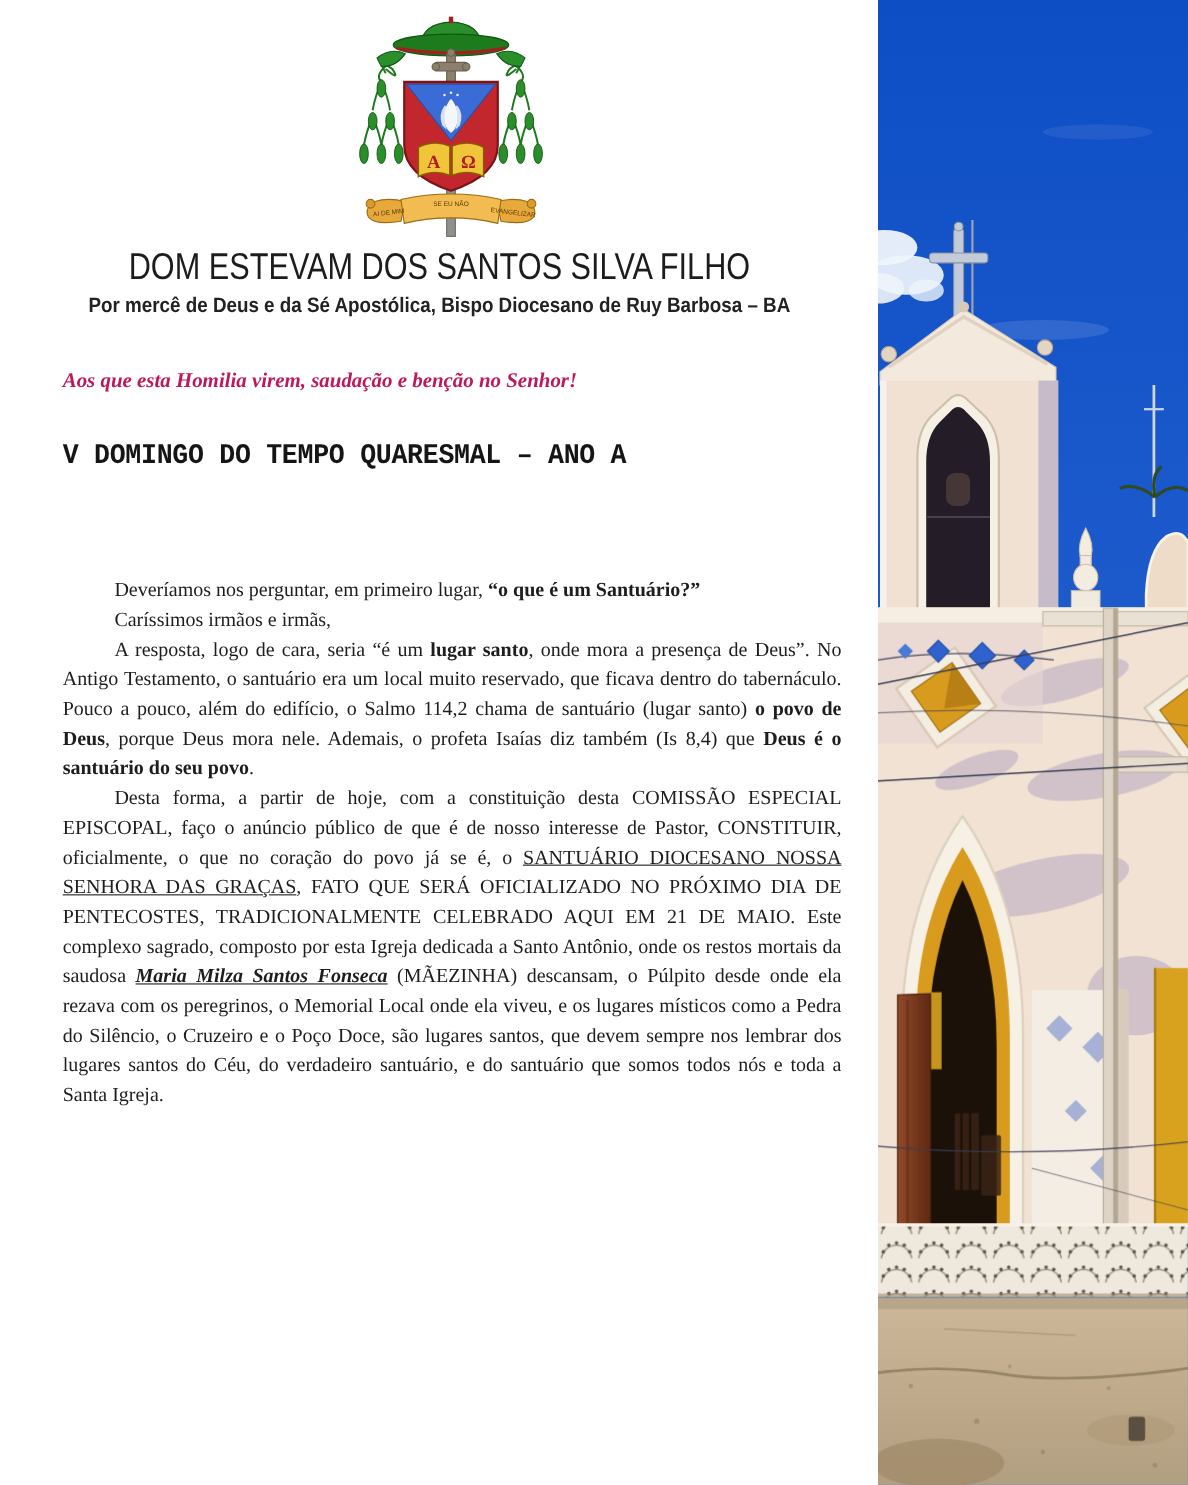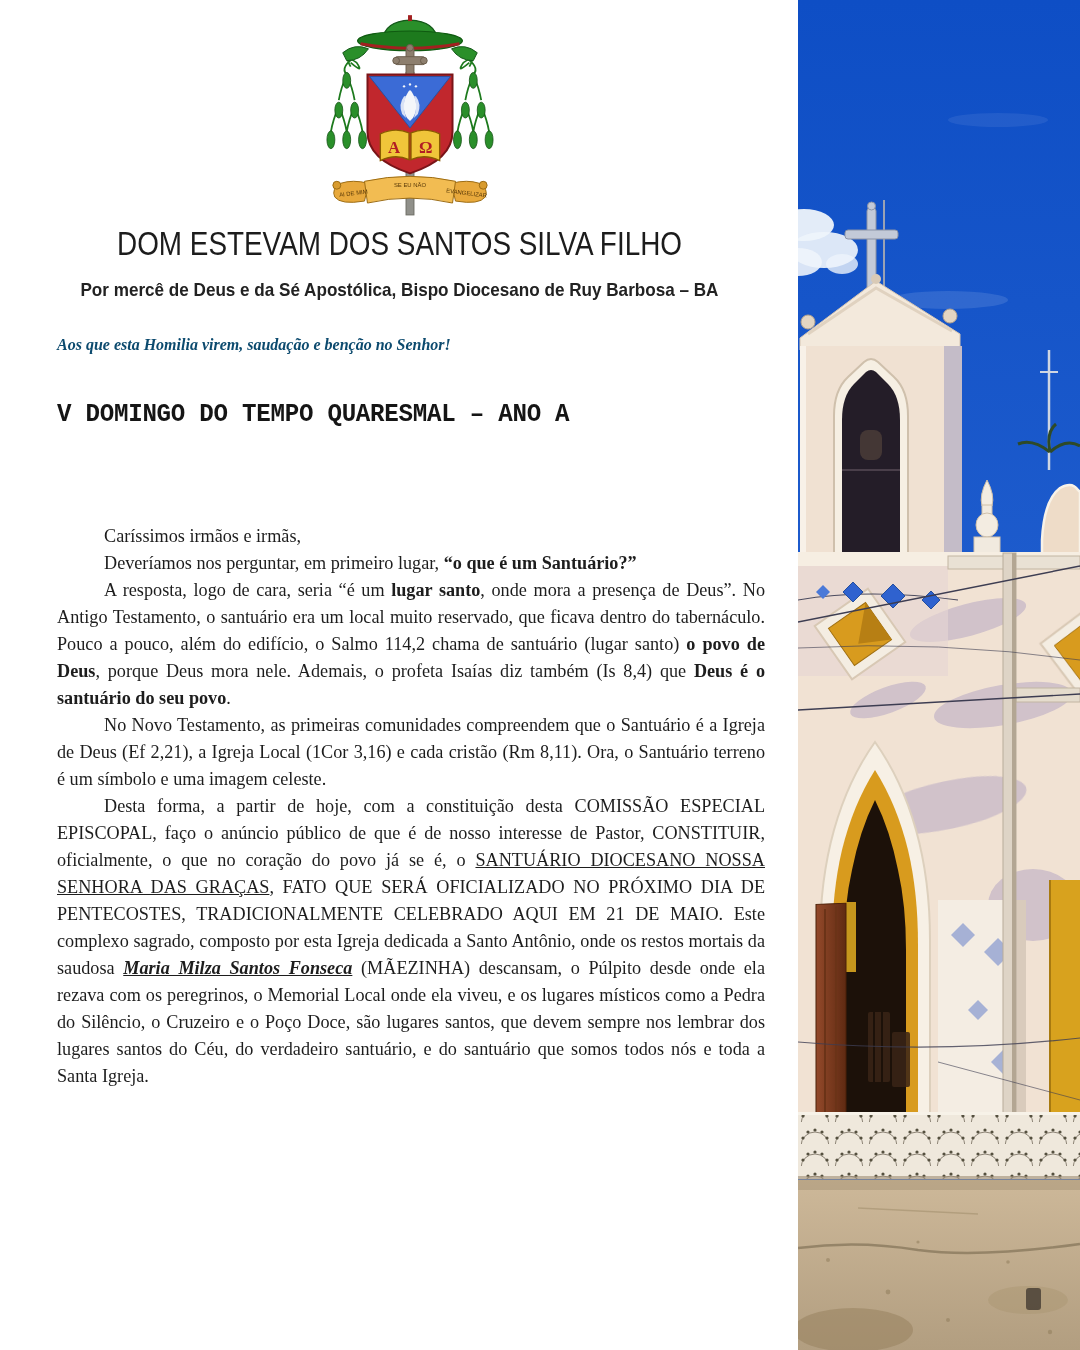--- a/index.html
+++ b/index.html
@@ -8,27 +8,27 @@
   .doc{position:absolute;left:0;top:0;width:798px;height:1350px;background:#ffffff;}
 
   .crest{position:absolute;left:321px;top:14px;width:178px;height:208px;}
   .crest svg{width:100%;height:100%;display:block;}
 
   .title{position:absolute;left:0;top:224px;width:798px;text-align:center;
          font-family:"Liberation Sans", sans-serif;font-weight:400;font-size:34px;
          color:#1c1c1c;white-space:nowrap;}
   .title span{display:inline-block;transform:scaleX(0.82);transform-origin:center;}
 
-  .subtitle{position:absolute;left:0;top:279px;width:798px;text-align:center;
+  .subtitle{position:absolute;left:0;top:268px;width:798px;text-align:center;
             font-family:"Liberation Sans", sans-serif;font-weight:700;font-size:19px;
             color:#222;white-space:nowrap;}
   .subtitle span{display:inline-block;transform:scaleX(0.9);transform-origin:center;}
 
   .salut{position:absolute;left:57px;top:336px;font-style:italic;font-weight:600;
-         font-size:16px;color:#0c4a6e;}
+         font-size:19px;color:#be185d;}
 
   .heading{position:absolute;left:57px;top:399px;font-weight:700;font-size:26px;
            letter-spacing:-0.3px;color:#151515;white-space:nowrap;font-family:Liberation Mono, monospace;}
   .heading span{display:inline-block;transform:scaleX(0.93);transform-origin:left;}
 
   .subheading{position:absolute;left:57px;top:433px;width:706px;font-weight:700;
               font-size:18.5px;line-height:25px;text-align:justify;color:#1a1a1a;}
 
   .bodytxt{position:absolute;left:57px;top:523px;width:708px;font-size:18.2px;
            line-height:27px;text-align:justify;color:#1d1d1d;}
@@ -131,24 +131,23 @@
     </div>
 
     <div class="title"><span>DOM ESTEVAM DOS SANTOS SILVA FILHO</span></div>
     <div class="subtitle"><span>Por mercê de Deus e da Sé Apostólica, Bispo Diocesano de Ruy Barbosa – BA</span></div>
 
     <div class="salut">Aos que esta Homilia virem, saudação e benção no Senhor!</div>
 
     <div class="heading"><span>V DOMINGO DO TEMPO QUARESMAL – ANO A</span></div>
 
     <div class="bodytxt">
+      <p class="indent"><span>Deveríamos nos perguntar, em primeiro lugar, </span><span class="b">“o que é um Santuário?”</span></p>
       <p class="indent p1">Caríssimos irmãos e irmãs,</p>
-      <p class="indent"><span>Deveríamos nos perguntar, em primeiro lugar, </span><span class="b">“o que é um Santuário?”</span></p>
       <p class="indent"><span>A resposta, logo de cara, seria “é um </span><span class="b">lugar santo</span><span>, onde mora a presença de Deus”. No Antigo Testamento, o santuário era um local muito reservado, que ficava dentro do tabernáculo. Pouco a pouco, além do edifício, o Salmo 114,2 chama de santuário (lugar santo) </span><span class="b">o povo de Deus</span><span>, porque Deus mora nele. Ademais, o profeta Isaías diz também (Is 8,4) que </span><span class="b">Deus é o santuário do seu povo</span><span>.</span></p>
-      <p class="indent">No Novo Testamento, as primeiras comunidades compreendem que o Santuário é a Igreja de Deus (Ef 2,21), a Igreja Local (1Cor 3,16) e cada cristão (Rm 8,11). Ora, o Santuário terreno é um símbolo e uma imagem celeste.</p>
       <p class="indent"><span>Desta forma, a partir de hoje, com a constituição desta COMISSÃO ESPECIAL EPISCOPAL, faço o anúncio público de que é de nosso interesse de Pastor, CONSTITUIR, oficialmente, o que no coração do povo já se é, o </span><span class="u">SANTUÁRIO DIOCESANO NOSSA SENHORA DAS GRAÇAS</span><span>, FATO QUE SERÁ OFICIALIZADO NO PRÓXIMO DIA DE PENTECOSTES, TRADICIONALMENTE CELEBRADO AQUI EM 21 DE MAIO. Este complexo sagrado, composto por esta Igreja dedicada a Santo Antônio, onde os restos mortais da saudosa </span><span class="iu">Maria Milza Santos Fonseca</span><span> (MÃEZINHA) descansam, o Púlpito desde onde ela rezava com os peregrinos, o Memorial Local onde ela viveu, e os lugares místicos como a Pedra do Silêncio, o Cruzeiro e o Poço Doce, são lugares santos, que devem sempre nos lembrar dos lugares santos do Céu, do verdadeiro santuário, e do santuário que somos todos nós e toda a Santa Igreja.</span></p>
     </div>
   </div>
 
   <div class="photo">
     <svg viewBox="0 0 282 1350">
       <defs>
         <linearGradient id="skyGrad" x1="0" y1="0" x2="0" y2="1">
           <stop offset="0" stop-color="#0e4ec5"></stop>
           <stop offset="0.45" stop-color="#1e5ccd"></stop>

